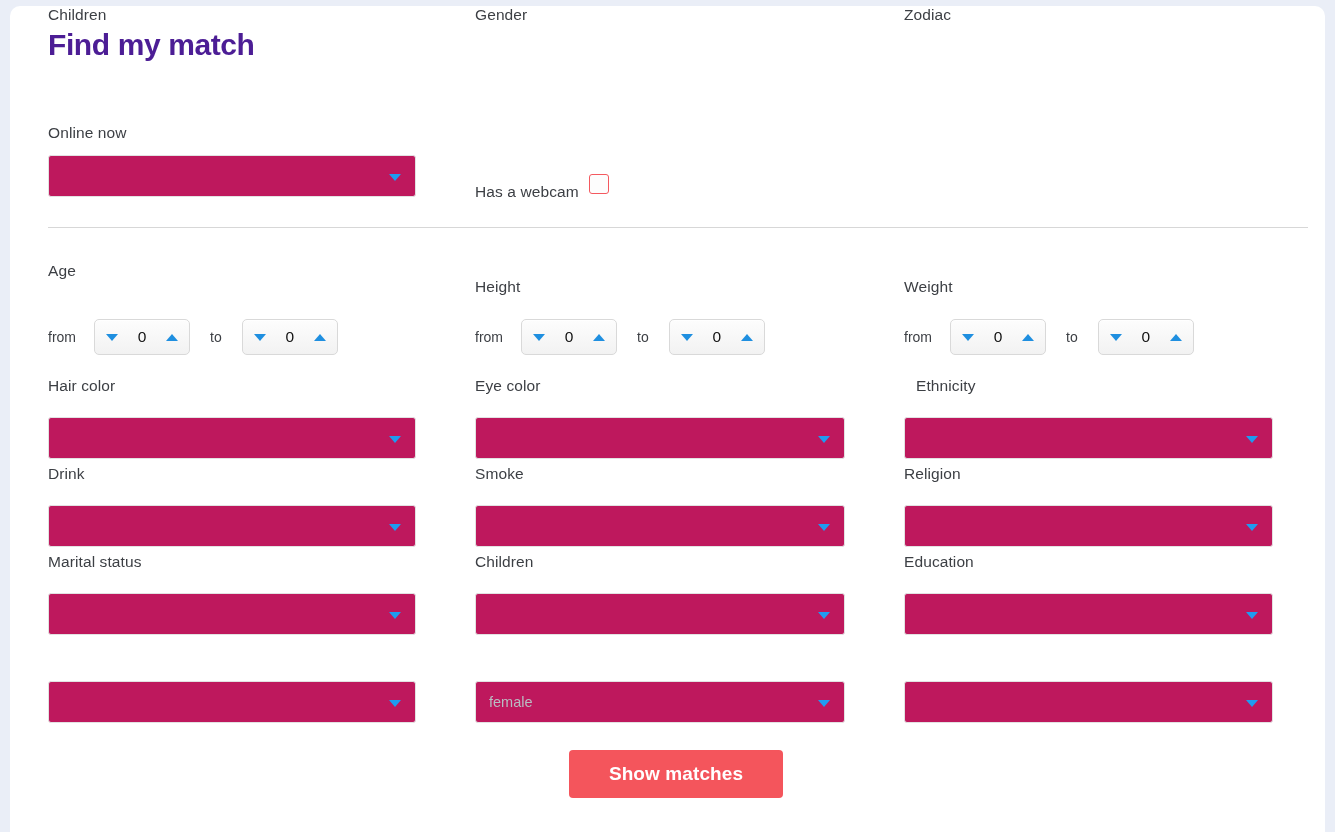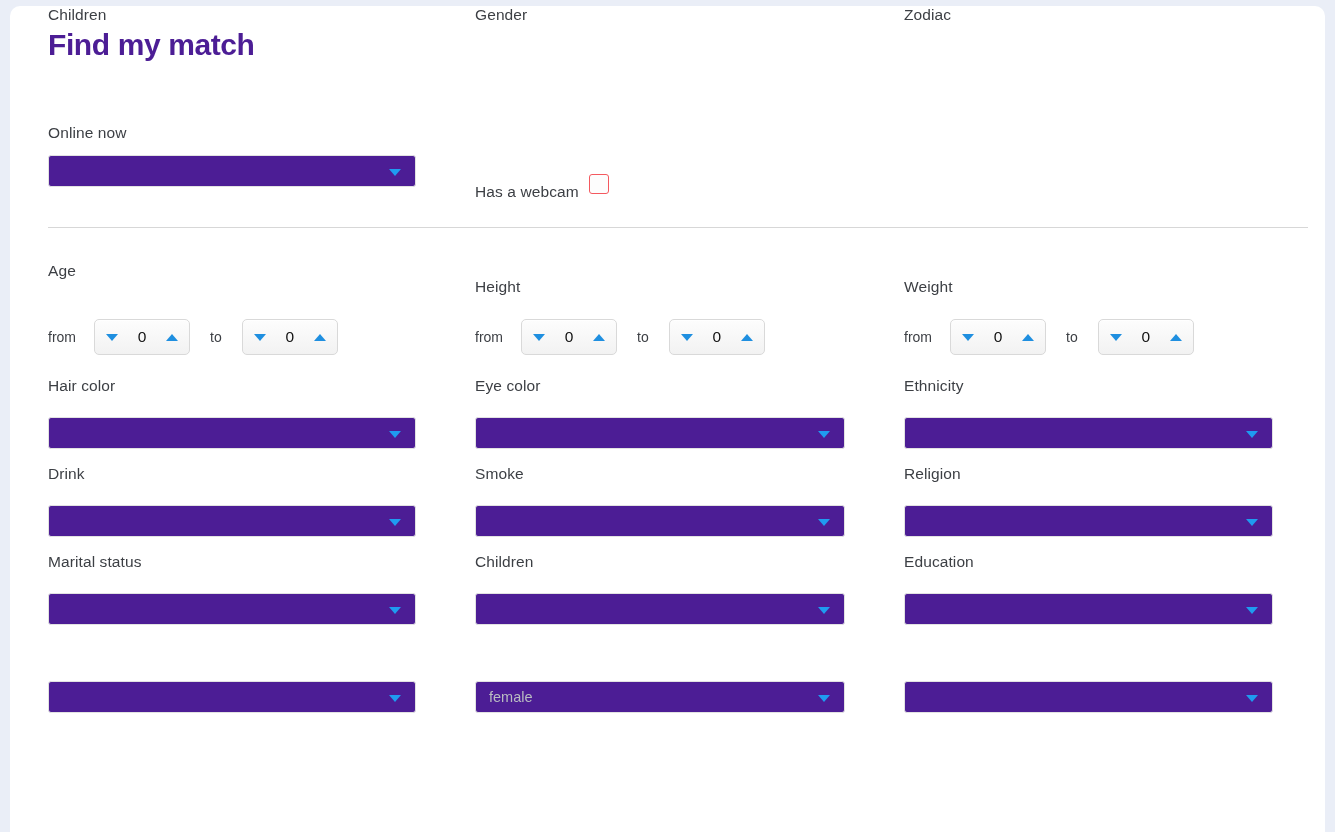--- a/index.html
+++ b/index.html
@@ -35,22 +35,22 @@
   
   .fld-label {
     font-size: 15.5px;
     color: #3c3f44;
     letter-spacing: 0.1px;
   }
   .lbl-online { position: absolute; left: 38px; top: 118px; }
 
   .sel {
     position: absolute;
-    height: 32px;
-    background: #4c1d95;
+    height: 42px;
+    background: #be185d;
     border: 1px solid #e2e2e2;
     border-radius: 3px;
   }
   .sel .caret {
     position: absolute;
     right: 14px; top: 50%;
     margin-top: -2.5px;
     width: 0; height: 0;
     border-left: 6.5px solid transparent;
     border-right: 6.5px solid transparent;
@@ -251,21 +251,21 @@
             <span class="num">0</span>
             <span class="step-up"></span>
           </div>
           <span class="rng-word" style="margin-left: 20px; margin-right: 20px;">to</span>
           <div class="stepper">
             <span class="step-dn"></span>
             <span class="num">0</span>
             <span class="step-up"></span>
           </div>
         </div>
-        <div class="fld-label" style="position: absolute; left: 0px; top: 371px;">Ethnicity</div>
+        <div class="fld-label" style="position: absolute; left: 12px; top: 371px;">Ethnicity</div>
         <div class="sel" style="left: 0px; top: 411px; width: 369px;">
           <span class="selval"></span>
           <span class="caret"></span>
         </div>
         <div class="fld-label" style="position: absolute; left: 0px; top: 459px;">Religion</div>
         <div class="sel" style="left: 0px; top: 499px; width: 369px;">
           <span class="selval"></span>
           <span class="caret"></span>
         </div>
         <div class="fld-label" style="position: absolute; left: 0px; top: 547px;">Education</div>
@@ -273,14 +273,15 @@
           <span class="selval"></span>
           <span class="caret"></span>
         </div>
         <div class="fld-label" style="position: absolute; left: 0px;">Zodiac</div>
         <div class="sel" style="left: 0px; top: 675px; width: 369px;">
           <span class="selval"></span>
           <span class="caret"></span>
         </div>
       </div>
 
+    <button class="show-btn">Show matches</button>
   </div>
 </div>
 
 </body></html>

